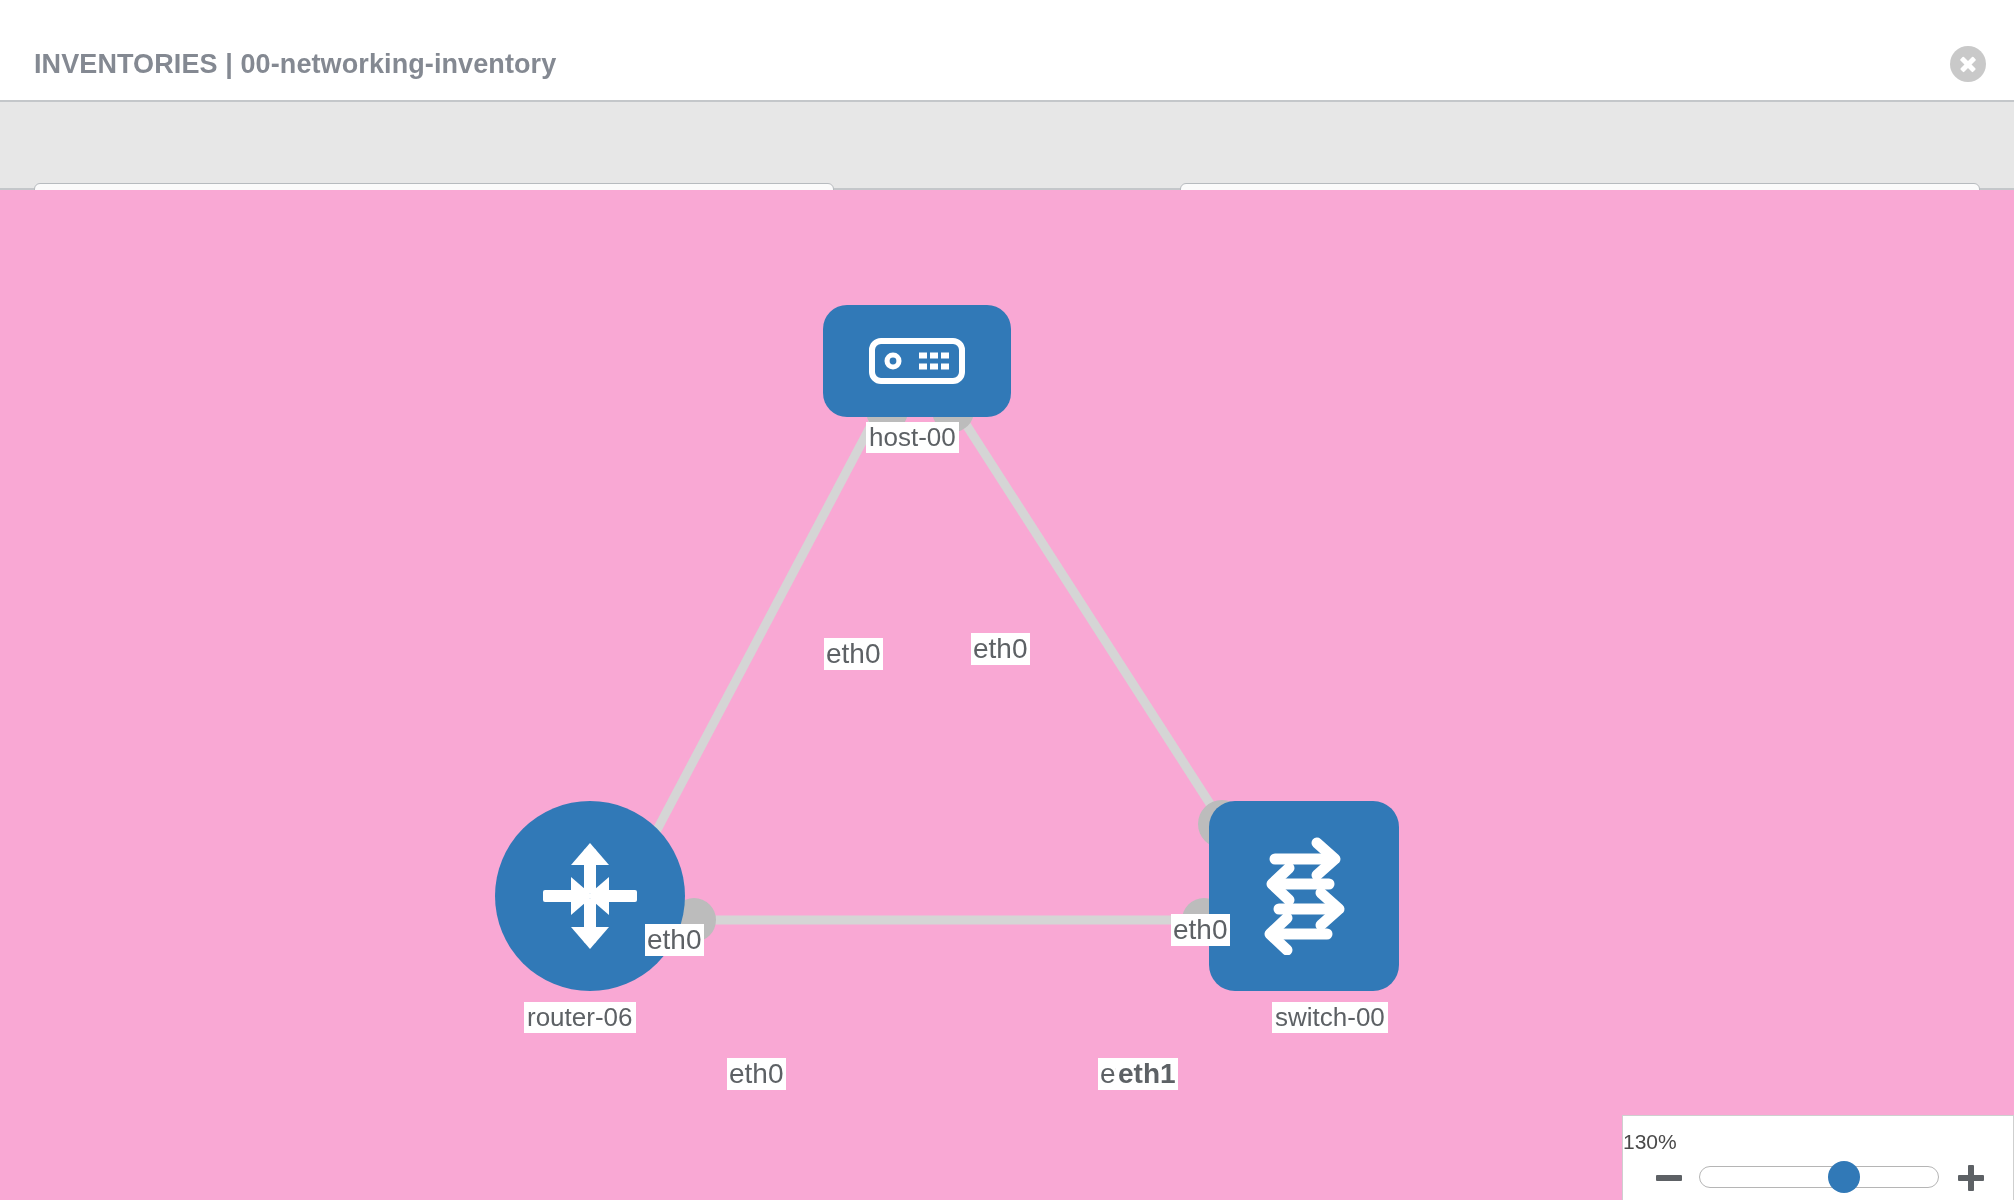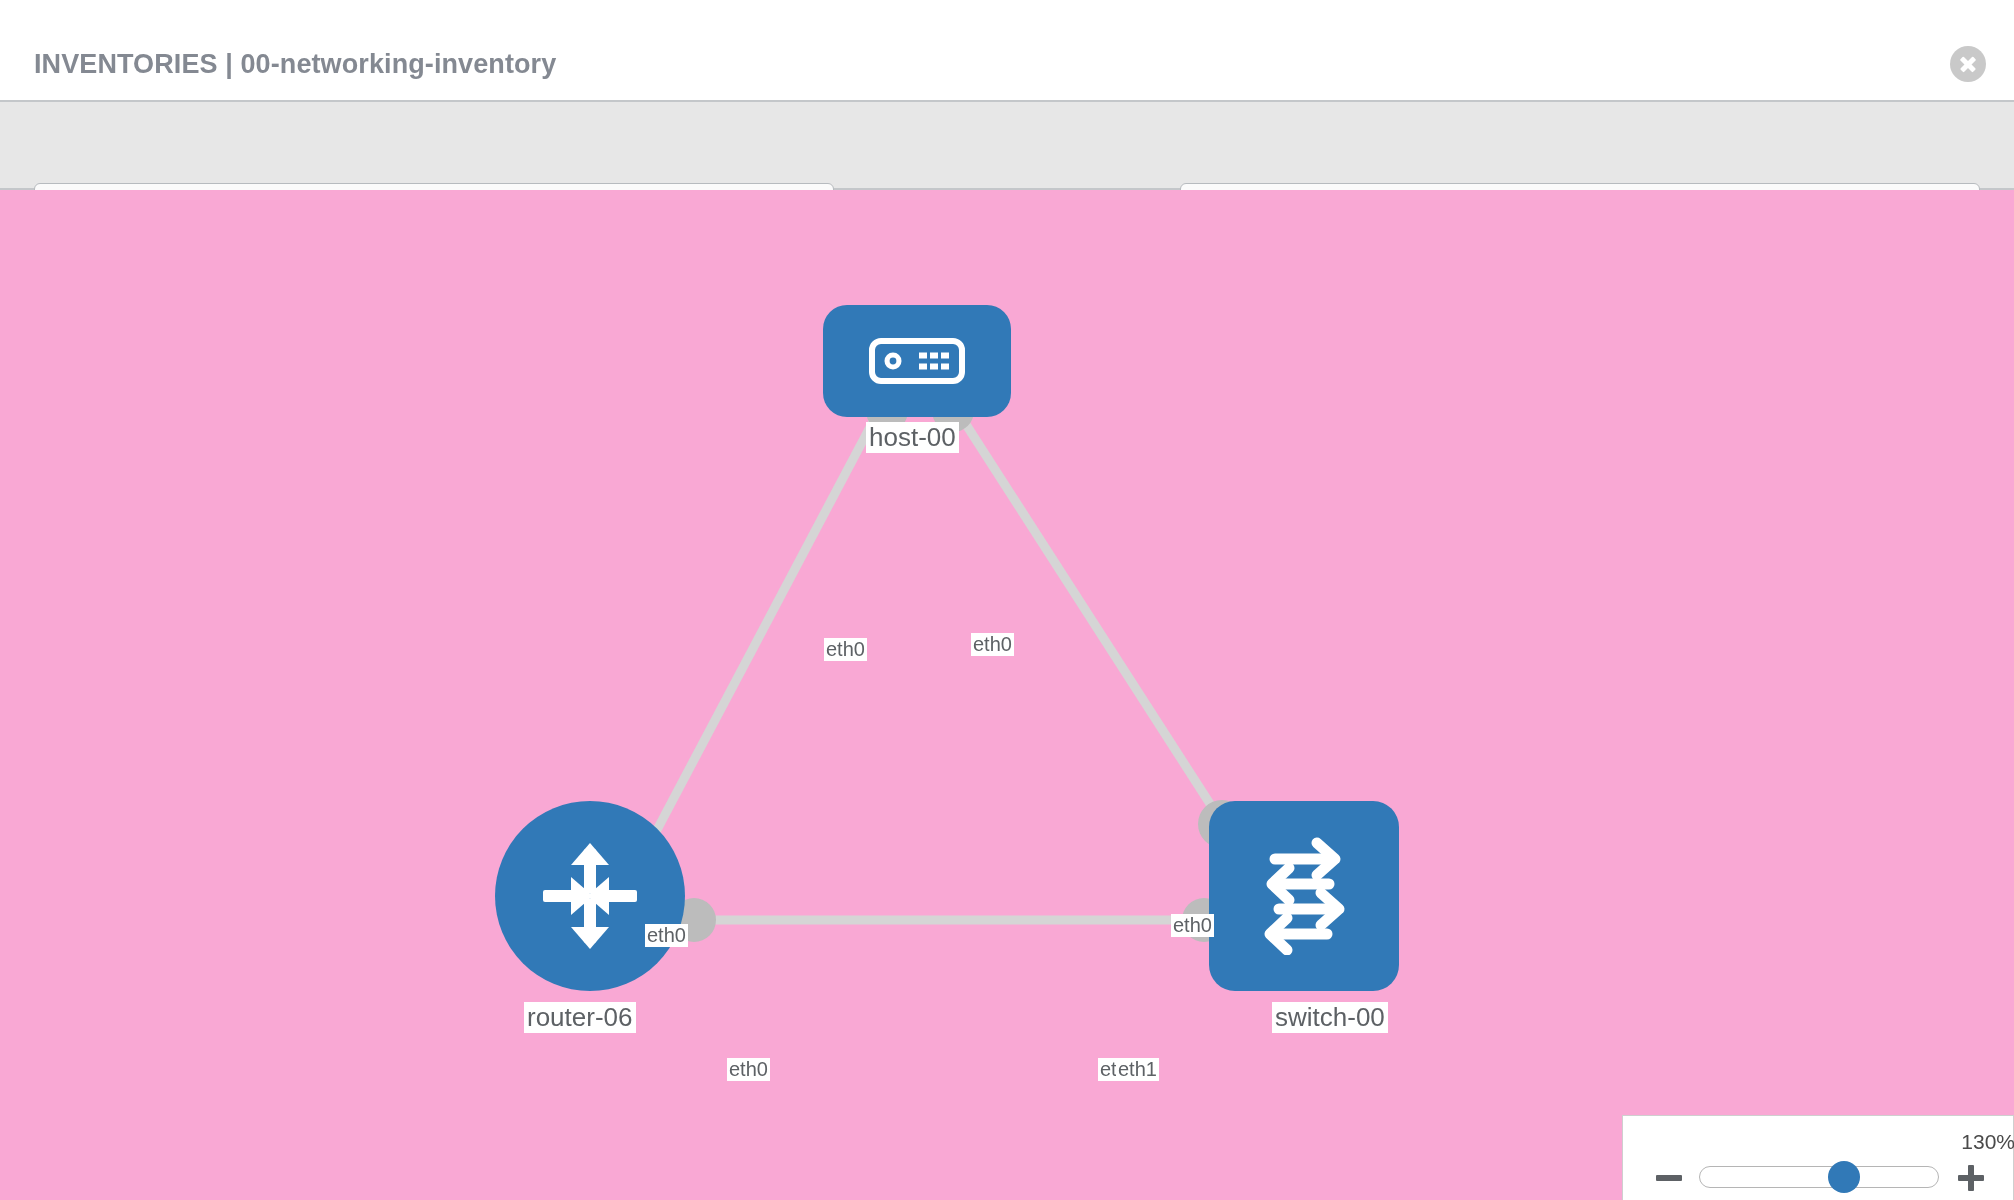--- a/index.html
+++ b/index.html
@@ -99,21 +99,21 @@
   .node-label {
     position: absolute;
     font-size: 26px; color: #5d6165;
     background: #ffffff;
     white-space: nowrap;
     padding: 0 3px;
     text-align: center;
   }
   .edge-label {
     position: absolute;
-    font-size: 20px; color: #5d6165;
+    font-size: 28px; color: #5d6165;
     background: #ffffff;
     white-space: nowrap;
     padding: 0 2px;
   }
   .port {
     position: absolute;
     background: #bcbcbc;
     border-radius: 50%;
   }
 
@@ -135,21 +135,21 @@
 
   
   #zoom-panel {
     position: absolute; left: 1622px; top: 1083px;
     width: 392px; height: 117px;
     background: #ffffff;
     border: 1px solid #cfcfcf;
   }
   #zoom-level {
     position: absolute; left: 0; top: 14px; width: 392px;
-    text-align: right; font-size: 21px; color: #4a4a4a;
+    text-align: left; font-size: 21px; color: #4a4a4a;
   }
   #zoom-minus, #zoom-plus {
     position: absolute; top: 47px;
     width: 30px; height: 30px; cursor: pointer;
   }
   #zoom-minus { left: 31px; }
   #zoom-plus  { left: 333px; }
   #zoom-minus::before {
     content: ""; position: absolute; left: 2px; top: 12px;
     width: 26px; height: 6px; background: #5d6165; border-radius: 1px;
@@ -286,21 +286,21 @@
     <div class="node-label" style="left:866px; top:232px;">host-00</div>
     <div class="node-label" style="left:524px; top:812px;">router-06</div>
     <div class="node-label" style="left:1272px; top:812px;">switch-00</div>
 
     <div class="edge-label" style="left:824px; top:448px;">eth0</div>
     <div class="edge-label" style="left:971px; top:443px;">eth0</div>
     <div class="edge-label" style="left:645px; top:734px;">eth0</div>
     <div class="edge-label" style="left:1171px; top:724px;">eth0</div>
     <div class="edge-label" style="left:727px; top:868px;">eth0</div>
     <div class="edge-label" style="left:1098px; top:868px;">eth0</div>
-    <div class="edge-label" style="left:1116px; top:868px;">eth1</div>
+    <div class="edge-label" style="left:1116px; top:868px;font-weight:bold;">eth1</div>
 
   </div>
 
   <div id="zoom-panel">
     <div id="zoom-level">130%</div>
     <div id="zoom-minus"></div>
     <div id="zoom-slider">
       <div id="zoom-thumb" style="left: 128px;"></div>
     </div>
     <div id="zoom-plus"></div>

